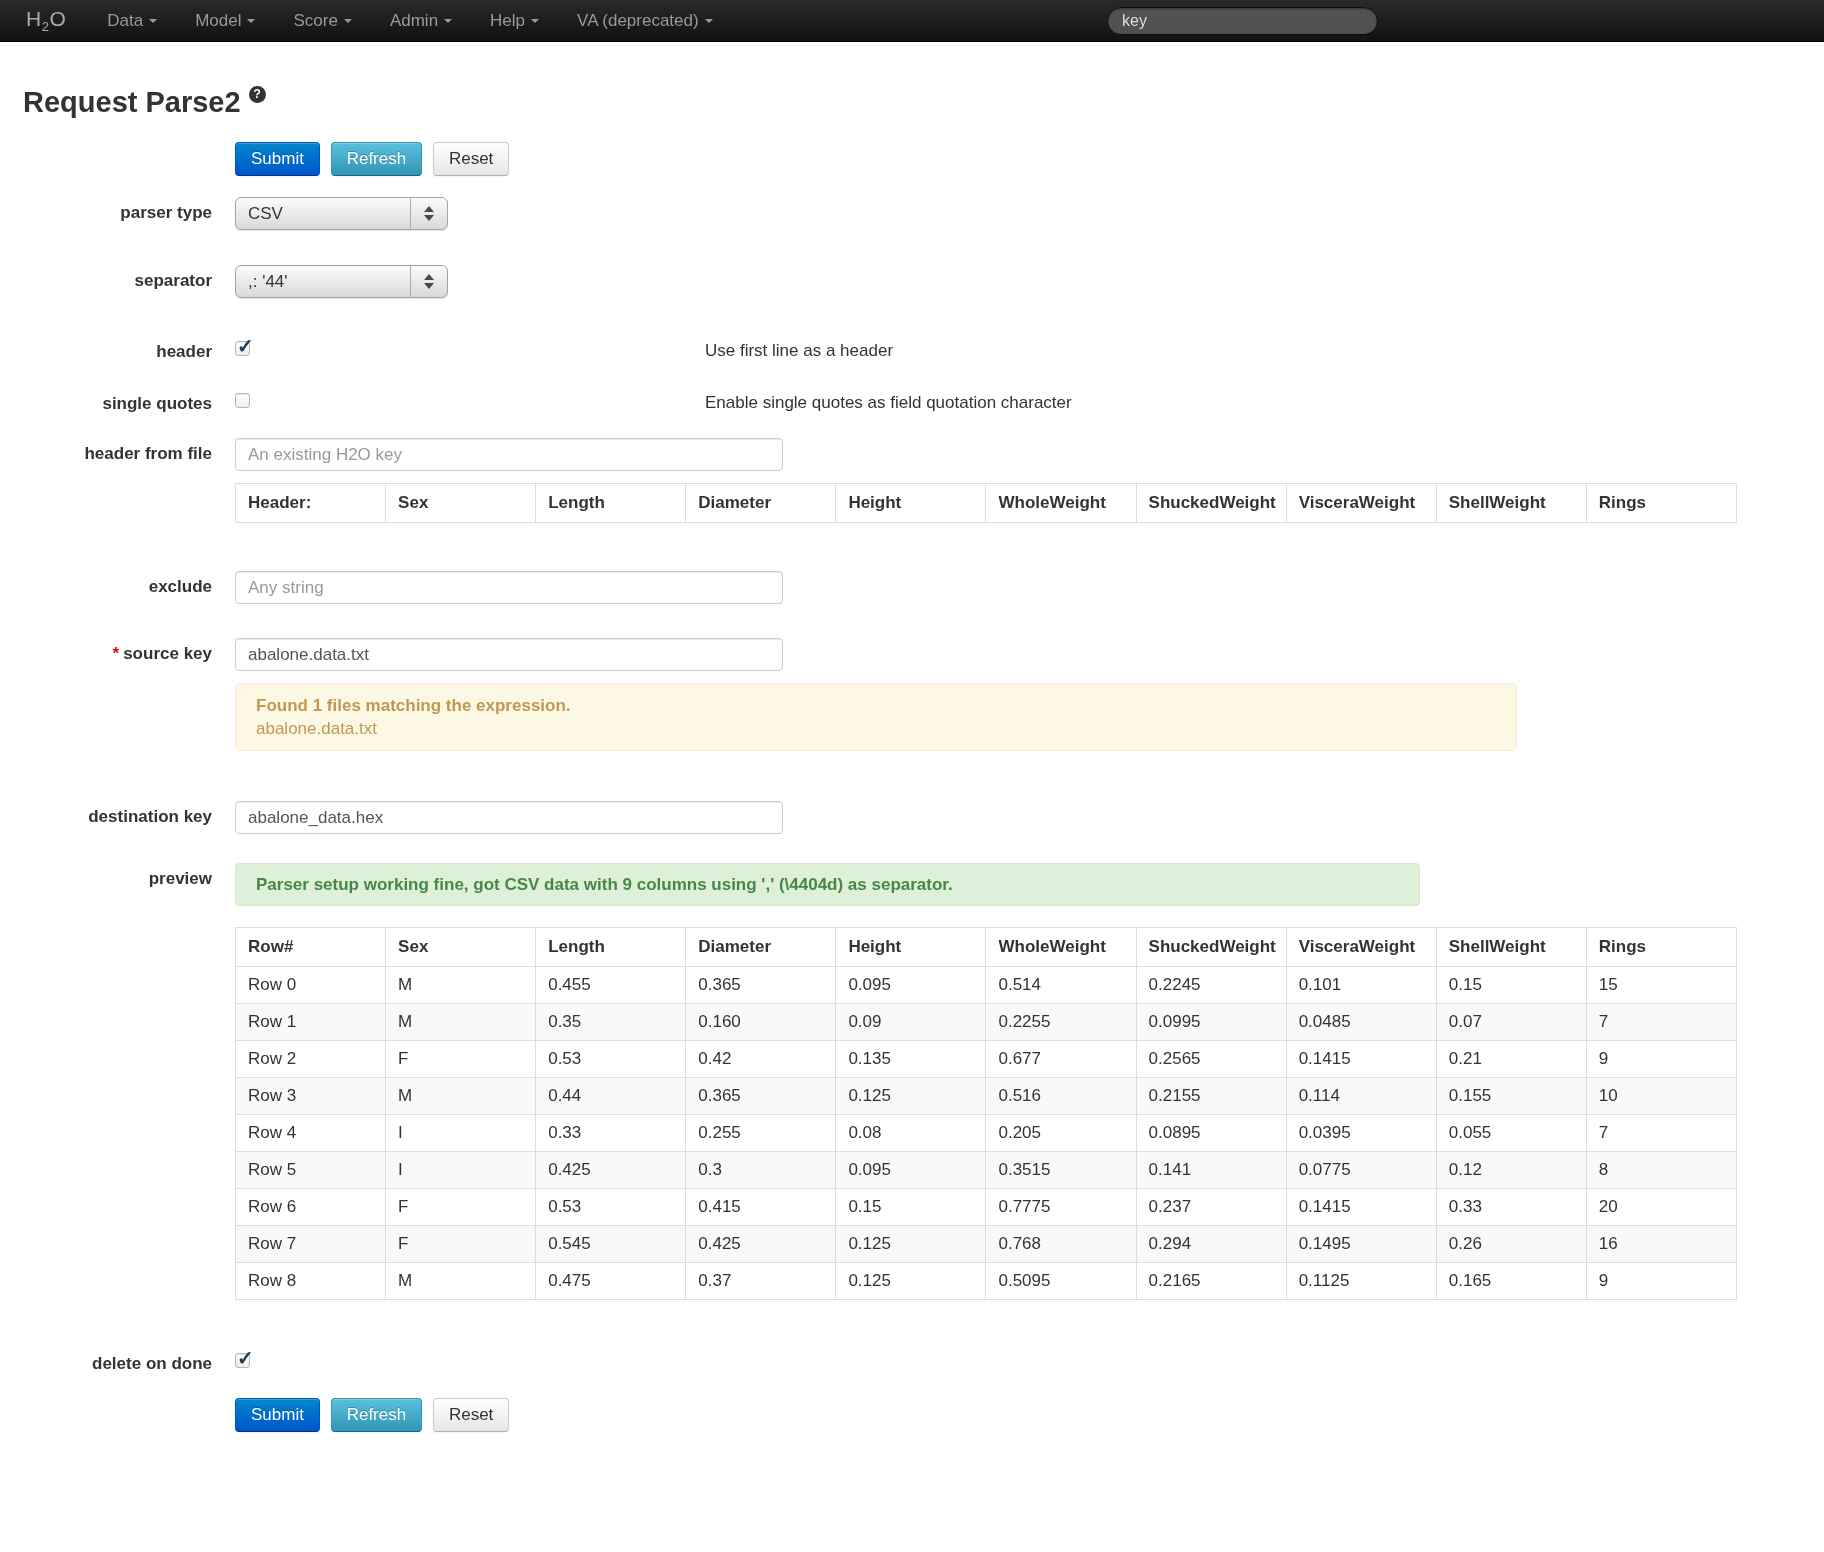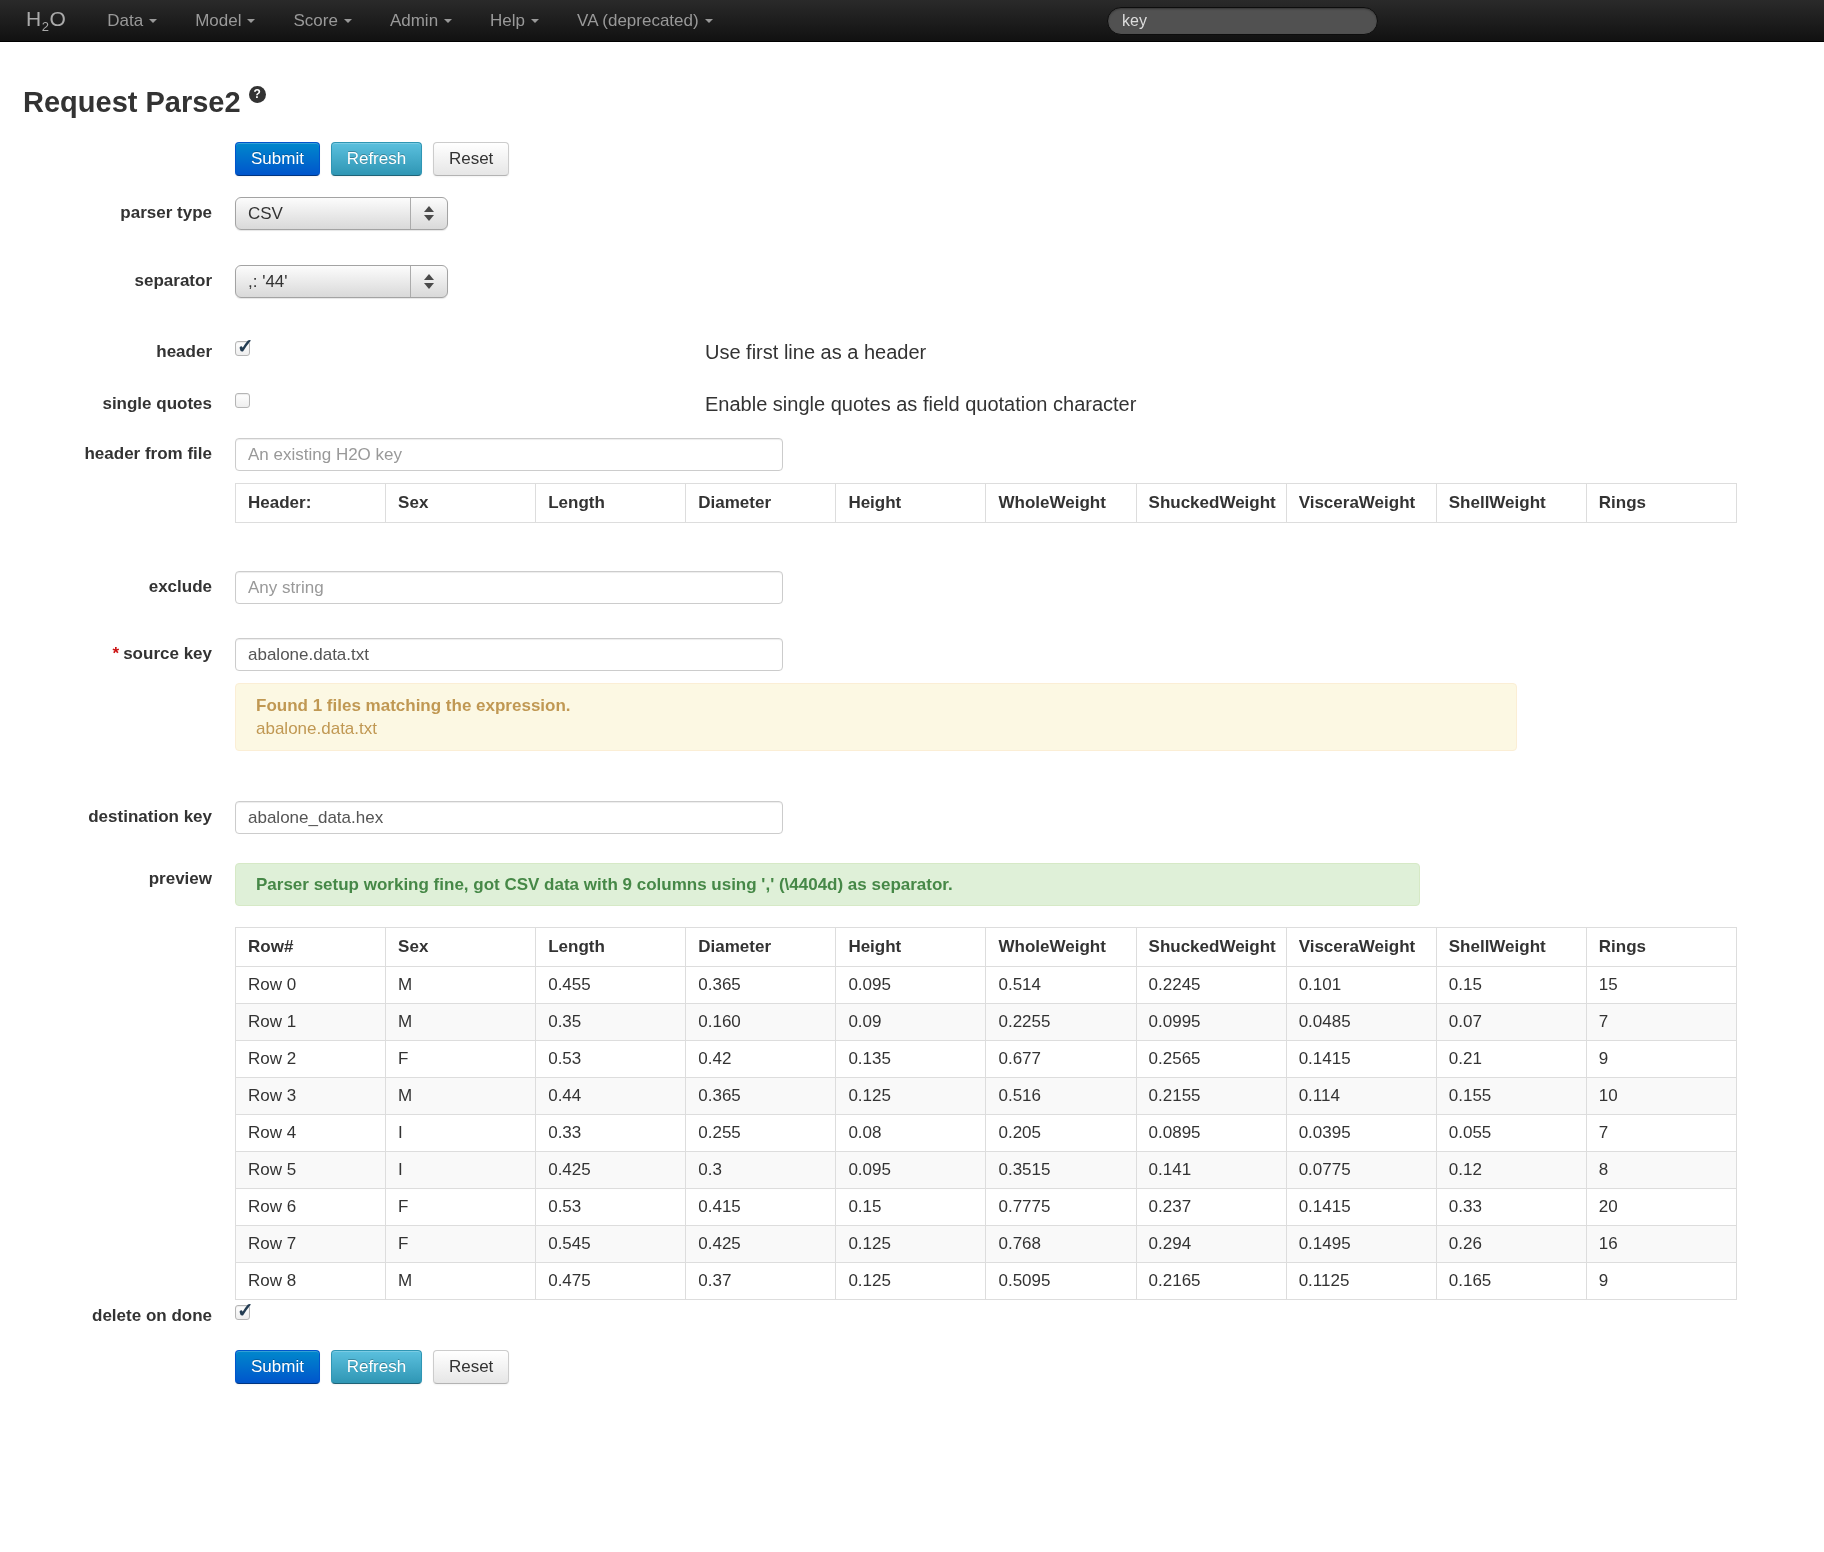--- a/index.html
+++ b/index.html
@@ -52,21 +52,21 @@
   
   .frow { display:flex; align-items:flex-start; position:relative; }
   .flabel {
     flex:0 0 212px; text-align:right; font-weight:bold; color:#333;
     padding-top:6px; line-height:20px;
   }
   .fctrl { margin-left:23px; flex:1; }
   .req { color:#cc1111; font-weight:bold; margin-right:4px; }
   .hint {
     position:absolute; left:705px; top:5px; white-space:nowrap;
-    font-weight:normal; color:#333; font-size:20px;
+    font-weight:normal; color:#333; font-size:17px;
   }
 
   
   .btn {
     display:inline-block; height:34px; padding:0 15px; font-size:17px;
     line-height:32px; border-radius:4px; cursor:pointer; margin-right:6px;
     font-family:"Liberation Sans", sans-serif;
     box-shadow: inset 0 1px 0 rgba(255,255,255,.2), 0 1px 2px rgba(0,0,0,.05);
   }
   .btn-primary {
@@ -159,21 +159,21 @@
   .mt-header     { margin-top:38px; }
   .mt-squotes    { margin-top:26px; }
   .mt-hff        { margin-top:24px; }
   .mt-htable     { margin-top:12px; margin-left:235px; }
   .mt-exclude    { margin-top:48px; }
   .mt-srckey     { margin-top:34px; }
   .mt-yellow     { margin-top:12px; }
   .mt-dest       { margin-top:50px; }
   .mt-preview    { margin-top:29px; }
   .mt-ptable     { margin-top:21px; }
-  .mt-delete     { }
+  .mt-delete     { margin-top:48px; }
   .mt-btns-bot   { margin-top:24px; margin-bottom:90px; }
 </style>
 </head>
 <body>
 
 <div class="navbar">
   <span class="nav-logo"><span>H</span><sub>2</sub><span>O</span></span>
   <span class="nav-item">
       <span>Data</span>
       <i class="caret"></i>

